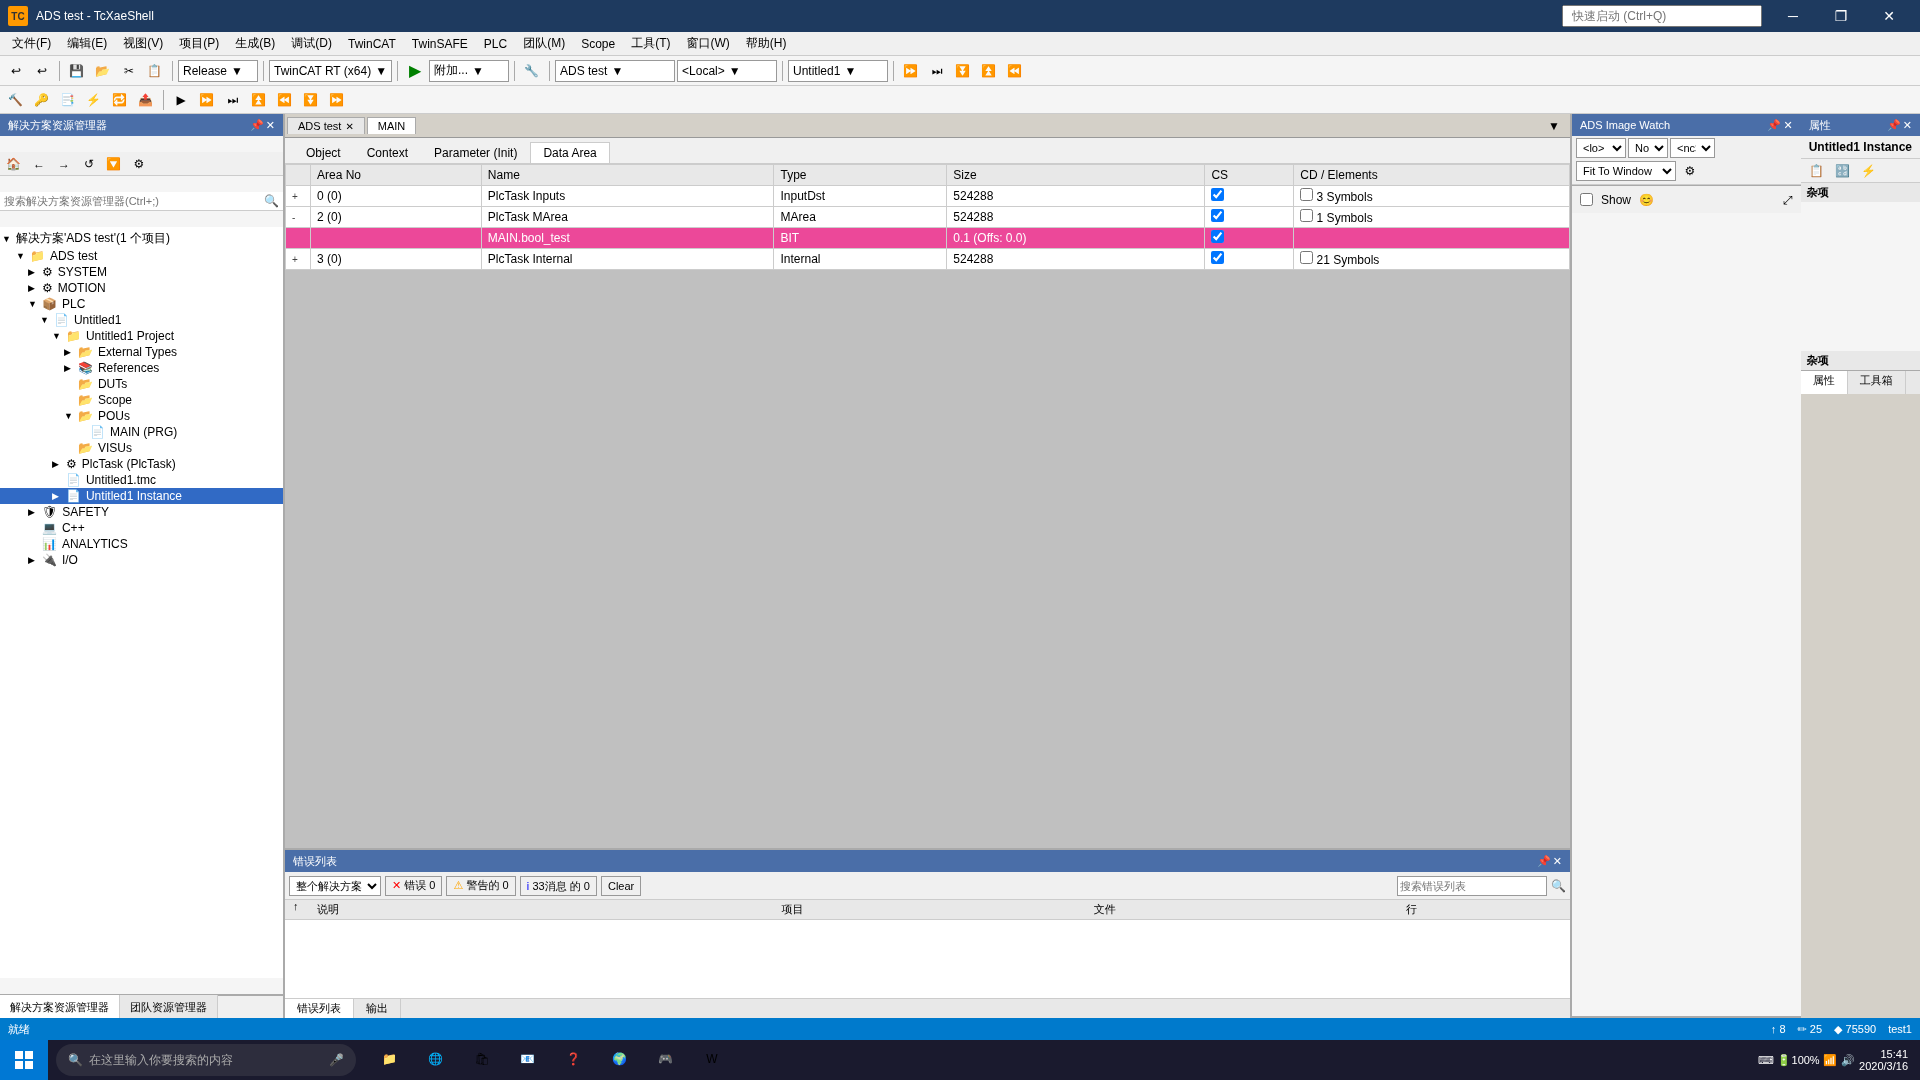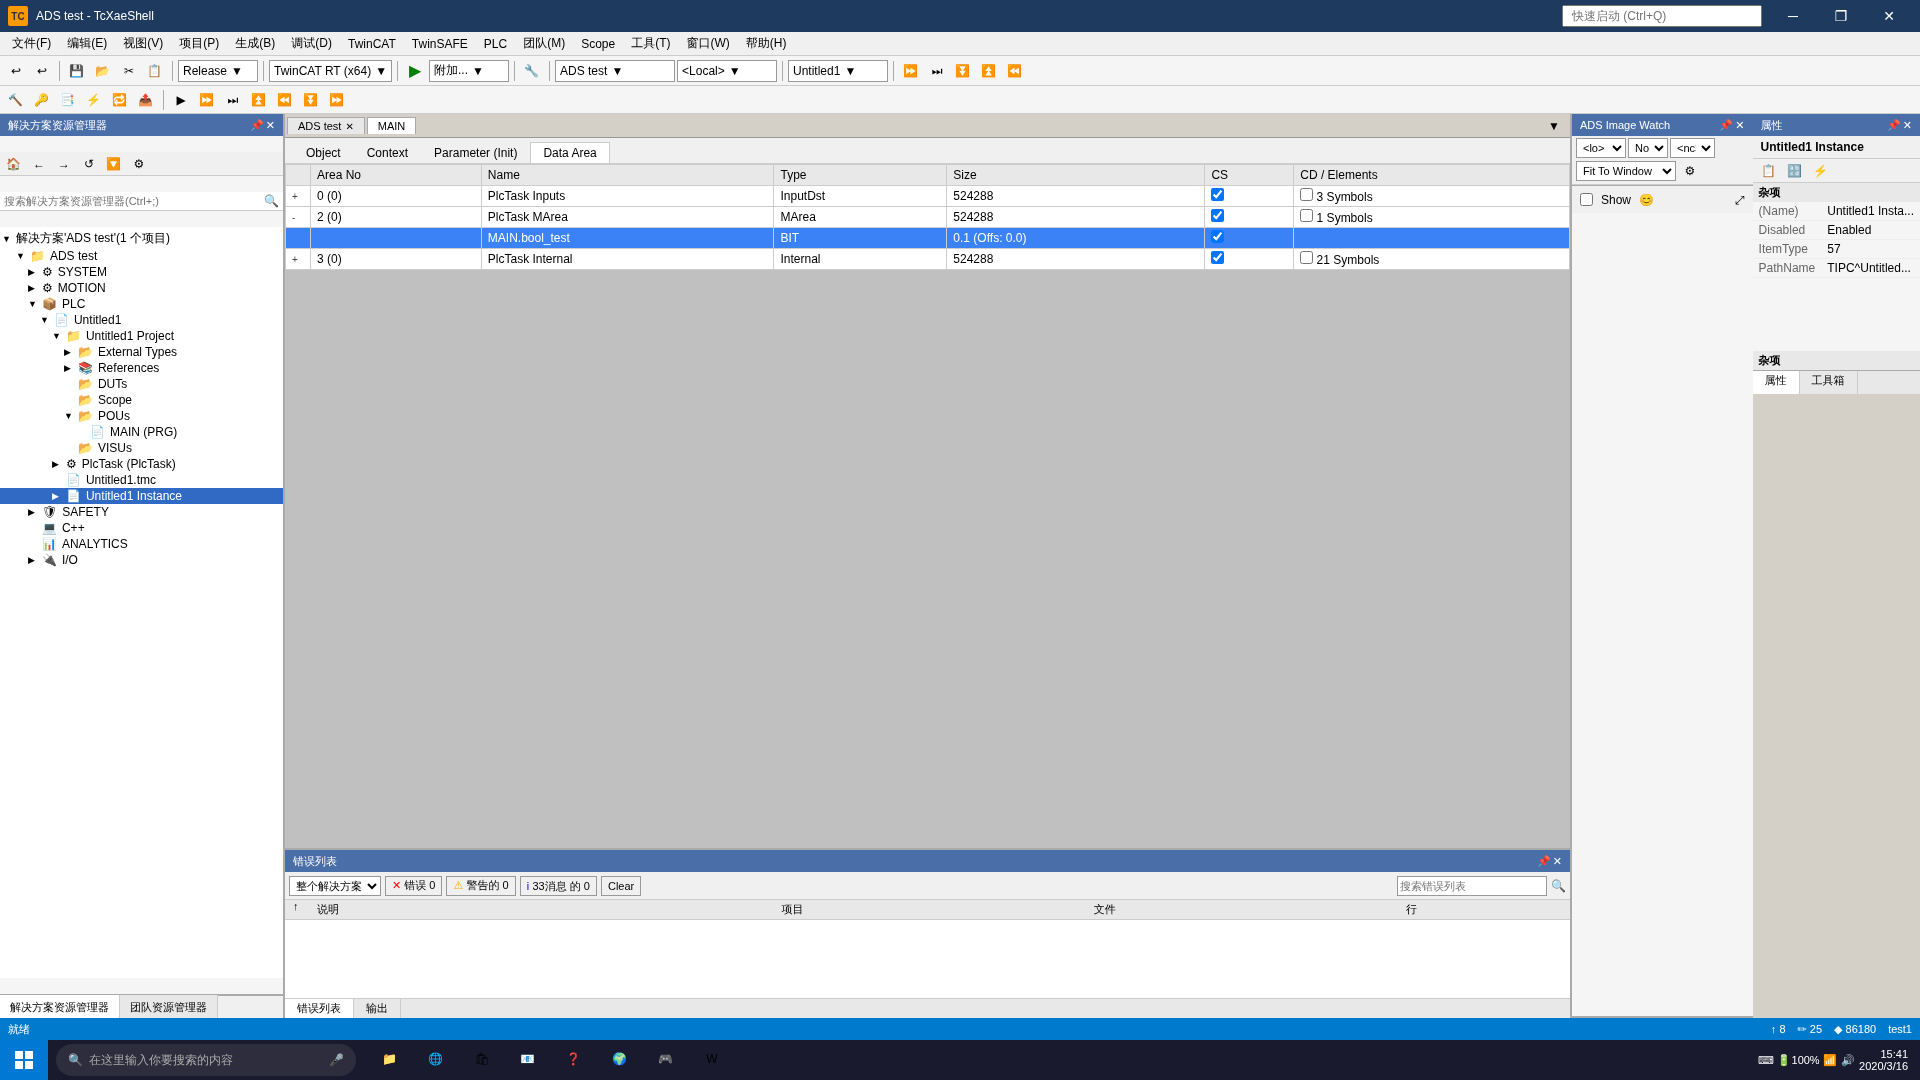--- a/index.html
+++ b/index.html
@@ -44,21 +44,21 @@
     .doc-tabs { background: #d4d0c8; border-bottom: 1px solid #999; display: flex; align-items: center; height: 24px; padding: 0 2px; }
     .doc-tab { padding: 2px 10px; font-size: 11px; cursor: pointer; border: 1px solid #aaa; border-bottom: none; background: #e8e8e8; margin-right: 2px; display: flex; align-items: center; gap: 4px; }
     .doc-tab.active { background: white; }
     .doc-content { flex: 1; background: white; display: flex; flex-direction: column; }
     .sub-tabs { display: flex; border-bottom: 1px solid #ccc; padding: 4px 8px 0; background: #f0f0f0; }
     .sub-tab { padding: 3px 12px; font-size: 12px; cursor: pointer; border: 1px solid transparent; border-bottom: none; }
     .sub-tab.active { background: white; border-color: #ccc; }
     .data-table { width: 100%; border-collapse: collapse; font-size: 12px; }
     .data-table th { background: #e8e8e8; border: 1px solid #ccc; padding: 3px 6px; text-align: left; font-weight: normal; }
     .data-table td { border: 1px solid #ccc; padding: 2px 6px; }
-    .data-table tr.highlighted td { background: #3b82f6; color: white; }
+    .data-table tr.highlighted td { background: #ec4899; color: white; }
     .table-area { overflow-x: auto; }
     .center-bottom { background: #c0c0c0; flex: 1; }
 
     
     .bottom-panel { height: 170px; background: #f5f5f5; border-top: 2px solid #aaa; display: flex; flex-direction: column; }
     .bottom-panel-header { background: #4a6ea8; color: white; padding: 2px 8px; font-size: 11px; display: flex; align-items: center; justify-content: space-between; height: 22px; }
     .bottom-toolbar { background: #f0f0f0; border-bottom: 1px solid #ccc; padding: 2px 4px; display: flex; align-items: center; gap: 4px; height: 28px; }
 
     
     .right-area { width: 350px; display: flex; border-left: 2px solid #aaa; }
@@ -485,57 +485,37 @@
       </div>
       <div style="padding: 4px 8px; font-size:12px; font-weight:bold; background:#f0f0f0; border-bottom:1px solid #ccc;">
         <span>Untitled1 Instance</span>
       </div>
       <div class="props-toolbar">
         <button class="toolbar-btn">📋</button>
         <button class="toolbar-btn">🔡</button>
         <button class="toolbar-btn">⚡</button>
       </div>
       <div class="props-section">杂项</div>
-      <table class="props-table">
-        <tbody>
-            <tr>
-          <td>(Name)</td>
-          <td>Untitled1 Insta...</td>
-        </tr>
-        <tr>
-          <td>Disabled</td>
-          <td>Enabled</td>
-        </tr>
-        <tr>
-          <td>ItemType</td>
-          <td>57</td>
-        </tr>
-        <tr>
-          <td>PathName</td>
-          <td>TIPC^Untitled...</td>
-        </tr>
-      </tbody>
-        </table>
       <div style="flex:1; background:#f5f5f5;"></div>
       <div class="props-section" style="margin-top:auto;">杂项</div>
       <div style="border-top:1px solid #aaa; display:flex; background:#e8e8e8; height:24px;">
         <div style="padding:2px 12px; font-size:11px; cursor:pointer; background:white; border-right:1px solid #ccc;">属性</div>
         <div style="padding:2px 12px; font-size:11px; cursor:pointer; border-right:1px solid #ccc;">工具箱</div>
       </div>
     </div>
   </div>
 
 </div>
 
 <div class="status-bar">
   <span>就绪</span>
   <div style="display:flex; align-items:center; gap:12px;">
     <span>↑ <span>8</span></span>
     <span>✏ <span>25</span></span>
-    <span>◆ <span>86180</span></span>
+    <span>◆ <span>75590</span></span>
     <span>test1</span>
   </div>
 </div>
 
 <div class="win-taskbar">
   <div class="win-start">
     <svg width="18" height="18" viewBox="0 0 18 18">
       <rect x="0" y="0" width="8" height="8" fill="white"></rect>
       <rect x="10" y="0" width="8" height="8" fill="white"></rect>
       <rect x="0" y="10" width="8" height="8" fill="white"></rect>

